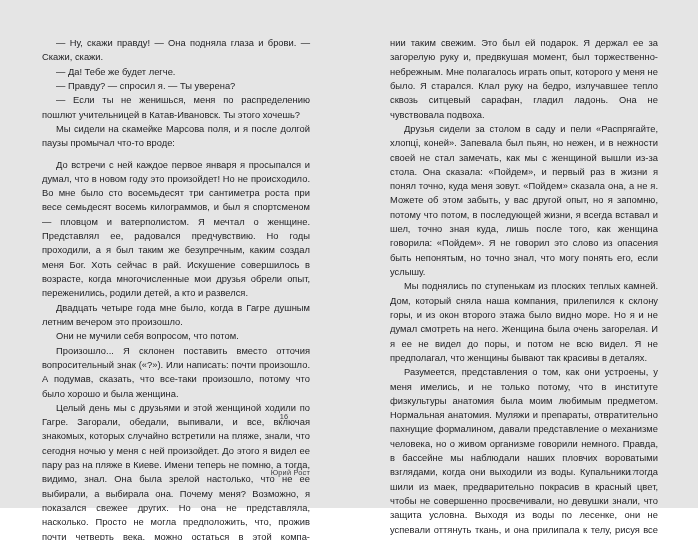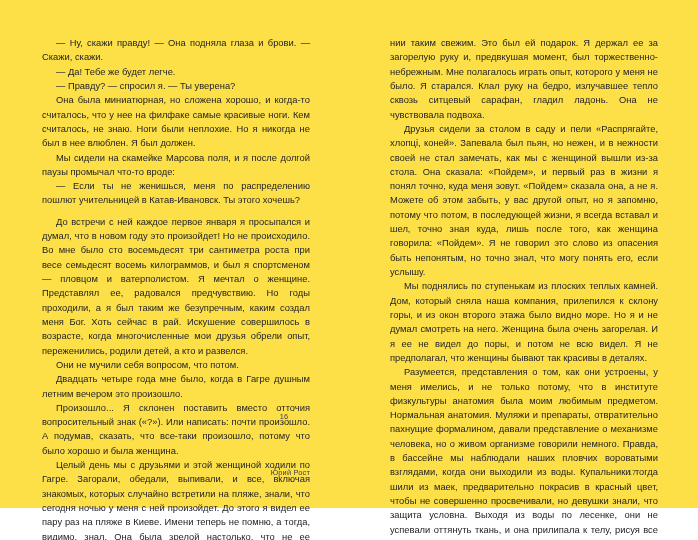--- a/index.html
+++ b/index.html
@@ -22,21 +22,21 @@
     inset: 0;
     display: flex;
     background: #ffffff;
   }
 
   .page {
     position: relative;
     width: 349px;
     height: 508px;
     box-sizing: border-box;
-    background: #fde047;
+    background: #e5e5e5;
   }
 
   .page-left  { padding: 36px 39px 0 42px; }
   .page-right { padding: 36px 40px 16px 41px; }
 
   .textblock {
     font-size: 9.35px;
     line-height: 14.32px;
     text-align: justify;
     text-justify: inter-word;
@@ -106,27 +106,26 @@
 </head>
 <body>
 
 <div class="spread">
 
   <section class="page page-left">
     <div class="textblock">
       <p>— Ну, скажи правду! — Она подняла глаза и брови. — Скажи, скажи.</p>
       <p>— Да! Тебе же будет легче.</p>
       <p>— Правду? — спросил я. — Ты уверена?</p>
-      <p>Она была миниатюрная, но сложена хорошо, и когда-то считалось, что у нее на филфаке самые красивые ноги. Кем считалось, не знаю. Ноги были неплохие. Но я никогда не был в нее влюблен. Я был должен.</p>
+      <p>— Если ты не женишься, меня по распределению пошлют учительницей в Катав-Ивановск. Ты этого хочешь?</p>
       <p>Мы сидели на скамейке Марсова поля, и я после долгой паузы промычал что-то вроде:</p>
-      <p>— Если ты не женишься, меня по распределению пошлют учительницей в Катав-Ивановск. Ты этого хочешь?</p>
       <div class="gap-small"></div>
       <p>До встречи с ней каждое первое января я просыпался и думал, что в новом году это произойдет! Но не происходило. Во мне было сто восемьдесят три сантиметра роста при весе семьдесят восемь килограммов, и был я спортсменом — пловцом и ватерполистом. Я мечтал о женщине. Представлял ее, радовался предчувствию. Но годы проходили, а я был таким же безупречным, каким создал меня Бог. Хоть сейчас в рай. Искушение совершилось в возрасте, когда многочисленные мои друзья обрели опыт, переженились, родили детей, а кто и развелся.</p>
+      <p>Двадцать четыре года мне было, когда в Гагре душным летним вечером это произошло.</p>
       <p>Они не мучили себя вопросом, что потом.</p>
-      <p>Двадцать четыре года мне было, когда в Гагре душным летним вечером это произошло.</p>
       <p>Произошло... Я склонен поставить вместо отточия вопросительный знак («?»). Или написать: почти произошло. А подумав, сказать, что все-таки произошло, потому что было хорошо и была женщина.</p>
       <p class="continues">Целый день мы с друзьями и этой женщиной ходили по Гагре. Загорали, обедали, выпивали, и все, включая знакомых, которых случайно встретили на пляже, знали, что сегодня ночью у меня с ней произойдет. До этого я видел ее пару раз на пляже в Киеве. Имени теперь не помню, а тогда, видимо, знал. Она была зрелой настолько, что не ее выбирали, а выбирала она. Почему меня? Возможно, я показался свежее других. Но она не представляла, насколько. Просто не могла предположить, что, прожив почти четверть века, можно остаться в этой компа-</p>
     </div>
 
     <div class="footer">
       <div class="footer-inner">
         <span class="folio">16</span>
         <span class="running-head">Юрий Рост</span>
       </div>
     </div>

